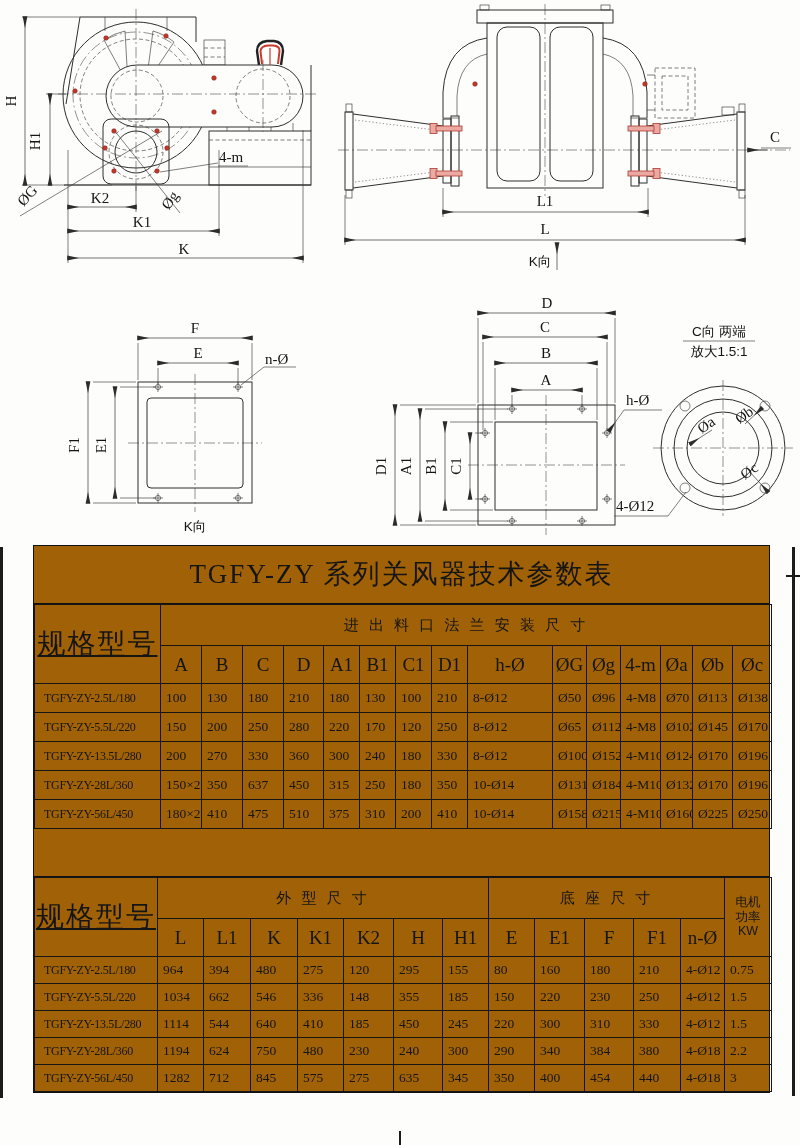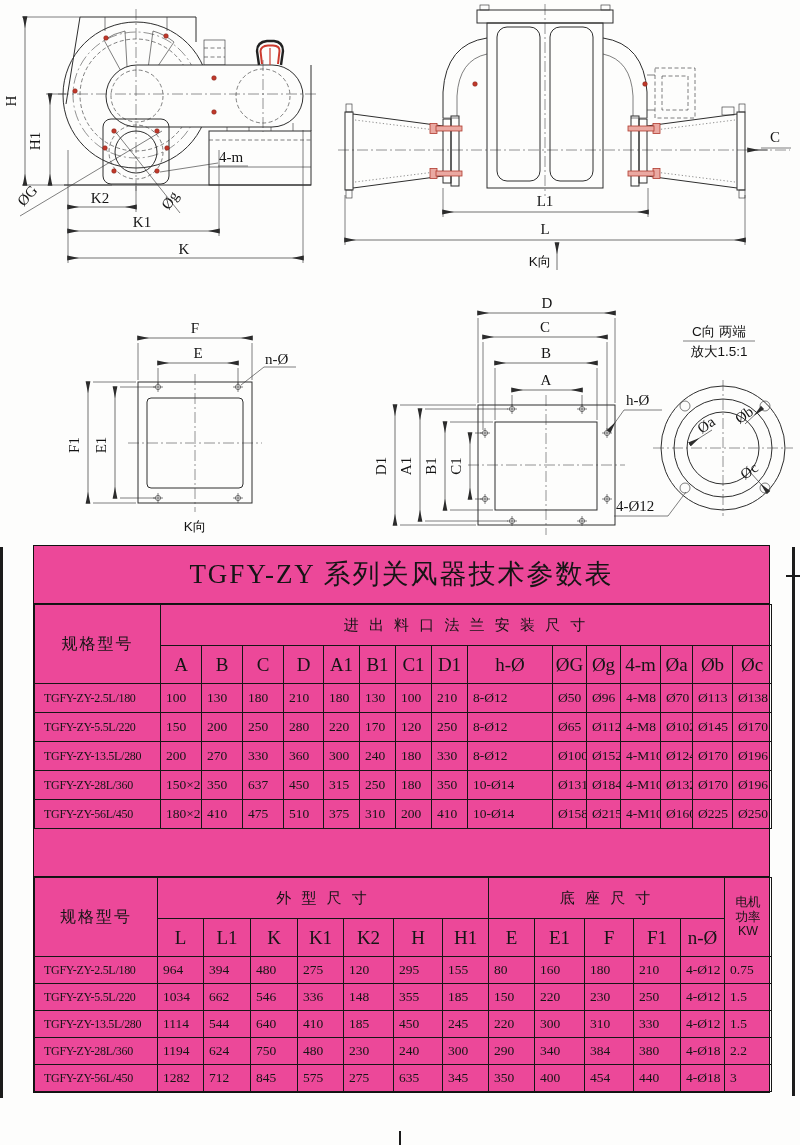--- a/index.html
+++ b/index.html
@@ -14,28 +14,28 @@
   svg .dim{stroke:#333;stroke-width:0.7;fill:none;}
   svg .whitefill{fill:#fdfdfc;}
   svg text{fill:#141414;}
   svg .dt{font:15px "Liberation Serif",serif;}
   svg .cn{font:13.5px "Liberation Sans",sans-serif;}
   svg .red{fill:#c0392b;stroke:#7c1d15;stroke-width:0.5;}
   svg .redln{stroke:#cc3a2e;fill:none;}
   svg .pink{fill:#eaa9a2;stroke:#b03a2e;stroke-width:0.8;}
 
   .tables{position:absolute;left:33px;top:545px;width:737px;border:1.6px solid #111;
-          box-sizing:border-box;background:#ec4899;}
+          box-sizing:border-box;background:#a16207;}
   .tbl-title{height:57px;line-height:57px;text-align:center;font-size:27px;letter-spacing:2px;
              border-bottom:1.4px solid #111;white-space:nowrap;}
   table{border-collapse:collapse;width:100%;table-layout:fixed;}
   td{border:1px solid #161616;overflow:hidden;white-space:nowrap;}
   thead td{text-align:center;margin-left:8px;}
   .r-g1{height:41px;} .r-g2{height:38px;} .t1 tbody tr{height:29px;} .t2 tbody tr{height:27px;}
-  .model-h{font-size:16px;letter-spacing:2px;font-family:"Liberation Sans",sans-serif;}
+  .model-h{font-size:28px;letter-spacing:2px;font-family:"Liberation Sans",sans-serif;text-decoration:underline;}
   .group-h{font-size:15px;letter-spacing:3px;font-family:"Liberation Sans",sans-serif;}
   .col-h{font-size:19px;}
   .power-h{font-size:12.5px;line-height:1.15;white-space:pre-line;letter-spacing:0;
            font-family:"Liberation Sans",sans-serif;}
   tbody td{font-size:13.5px;padding:0 0 0 5px;text-align:left;}
   tbody td.c-model{font-size:12px;padding-left:9px;letter-spacing:-0.3px;}
   .spacer{height:47px;border-bottom:1.4px solid #111;}
   .t2w{border-top:none;}
   .note{position:absolute;left:55px;top:1112px;font-size:12.5px;font-weight:bold;
         font-family:"Liberation Sans",sans-serif;letter-spacing:0.5px;}

